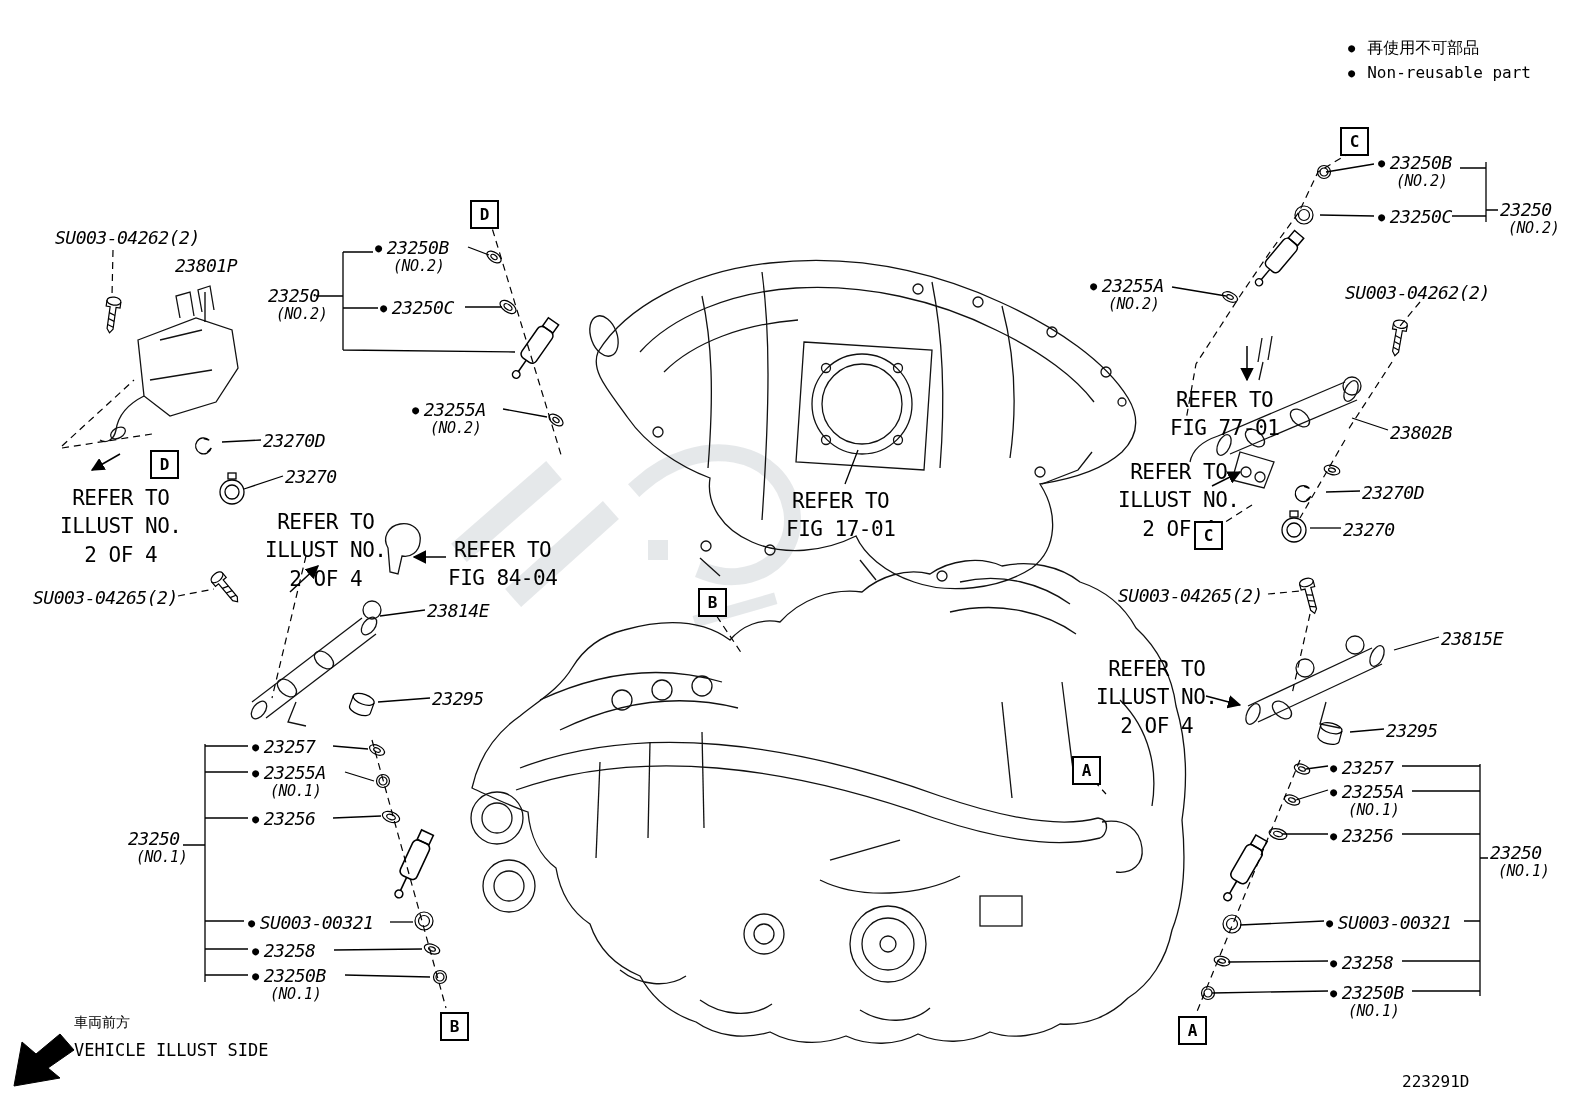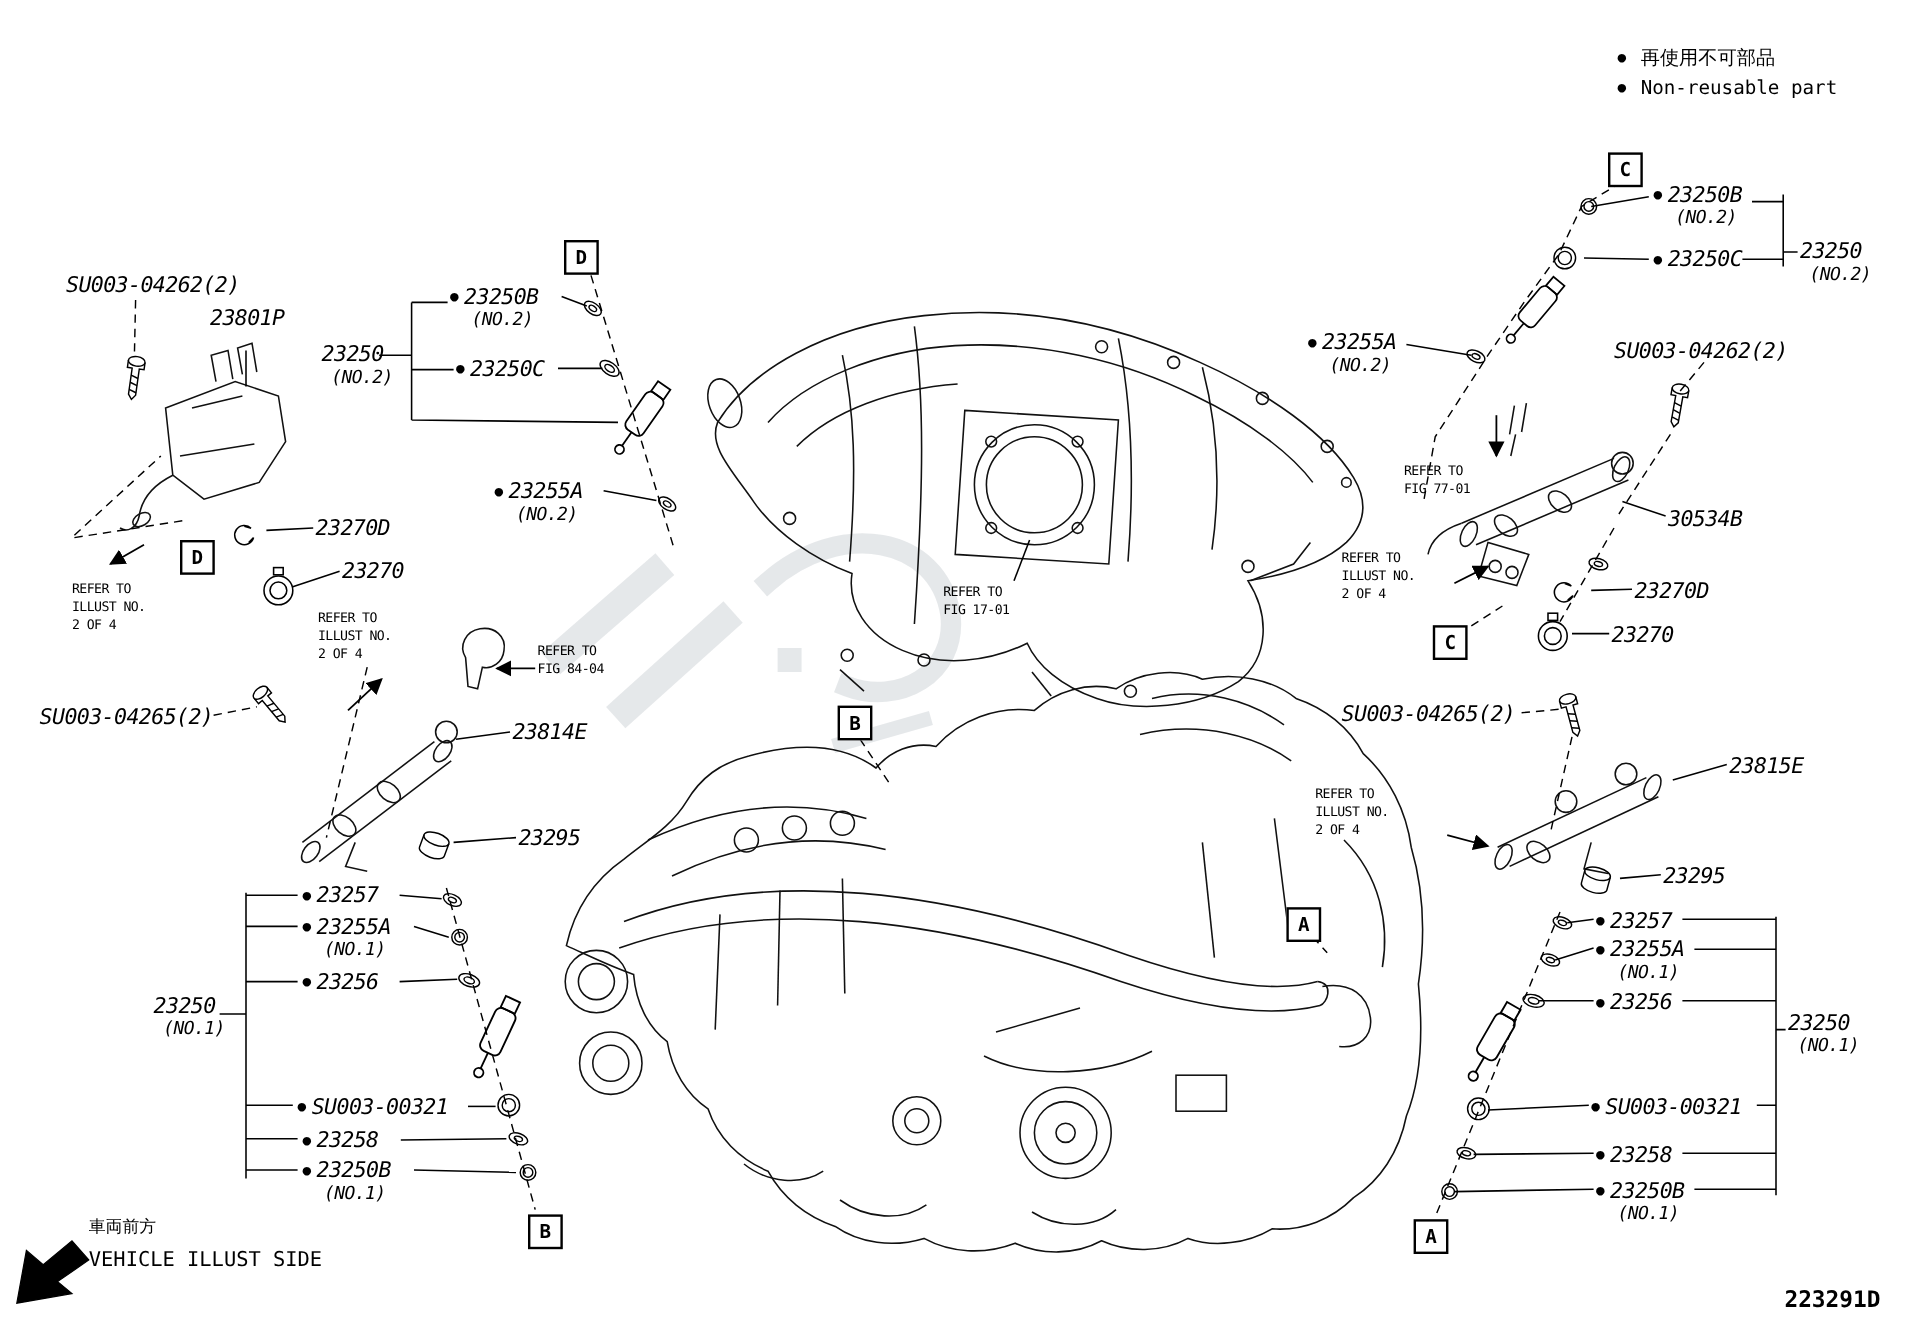--- a/index.html
+++ b/index.html
@@ -4,26 +4,26 @@
 <style>
   html,body{margin:0;padding:0;background:#fff;}
   .stage{position:relative;width:1592px;height:1099px;background:#ffffff;overflow:hidden;
          font-family:"DejaVu Sans Mono","Liberation Mono",monospace;color:#000;}
   svg.art{position:absolute;left:0;top:0;}
   .label{position:absolute;font-size:18px;line-height:1.12;white-space:nowrap;letter-spacing:-0.5px;font-style:italic;}
   .label .sub{font-size:15px;}
   .label .sub.ind{margin-left:18px;}
   .label .sub.ind2{margin-left:8px;}
   .bullet{font-size:12px;margin-right:5px;vertical-align:2px;}
-  .note{position:absolute;font-size:11px;line-height:1.35;white-space:pre-line;letter-spacing:-0.5px;}
+  .note{position:absolute;font-size:21px;line-height:1.35;white-space:pre-line;letter-spacing:-0.5px;text-align:center;}
   .callout{position:absolute;width:25px;height:25px;border:2px solid #000;background:#fff;
            display:flex;align-items:center;justify-content:center;font-size:16px;font-weight:bold;}
   .legend{position:absolute;left:1348px;top:36px;font-size:16px;line-height:1.55;}
   .legend .row{display:flex;align-items:center;gap:7px;}
-  .diagram-id{position:absolute;left:1487px;top:1072px;font-size:19px;font-weight:bold;}
+  .diagram-id{position:absolute;left:1402px;top:1072px;font-size:16px;}
   .front-jp{position:absolute;left:74px;top:1014px;font-size:14px;}
   .front-en{position:absolute;left:74px;top:1040px;font-size:17px;}
 </style>
 </head>
 <body>
 
 <div class="stage">
 
 <svg class="art" width="1592" height="1099" viewBox="0 0 1592 1099">
   <defs>
@@ -342,21 +342,21 @@
 <div class="note" style="left:786px;top:487px">REFER TO
 FIG 17-01</div>
 
 <div class="label" style="left:1378px;top:153px"><span class="bullet">●</span><span>23250B</span><div class="sub ind">(NO.2)</div></div>
 <div class="label" style="left:1378px;top:207px"><span class="bullet">●</span><span>23250C</span></div>
 <div class="label" style="left:1500px;top:200px"><span>23250</span><div class="sub ind2">(NO.2)</div></div>
 <div class="label" style="left:1090px;top:276px"><span class="bullet">●</span><span>23255A</span><div class="sub ind">(NO.2)</div></div>
 <div class="label" style="left:1345px;top:283px"><span>SU003-04262(2)</span></div>
 <div class="note" style="left:1170px;top:386px">REFER TO
 FIG 77-01</div>
-<div class="label" style="left:1390px;top:423px"><span>30534B</span></div>
+<div class="label" style="left:1390px;top:423px"><span>23802B</span></div>
 <div class="note" style="left:1118px;top:458px">REFER TO
 ILLUST NO.
 2 OF 4</div>
 <div class="label" style="left:1362px;top:483px"><span>23270D</span></div>
 <div class="label" style="left:1343px;top:520px"><span>23270</span></div>
 <div class="label" style="left:1118px;top:586px"><span>SU003-04265(2)</span></div>
 <div class="label" style="left:1441px;top:629px"><span>23815E</span></div>
 <div class="note" style="left:1096px;top:655px">REFER TO
 ILLUST NO.
 2 OF 4</div>

